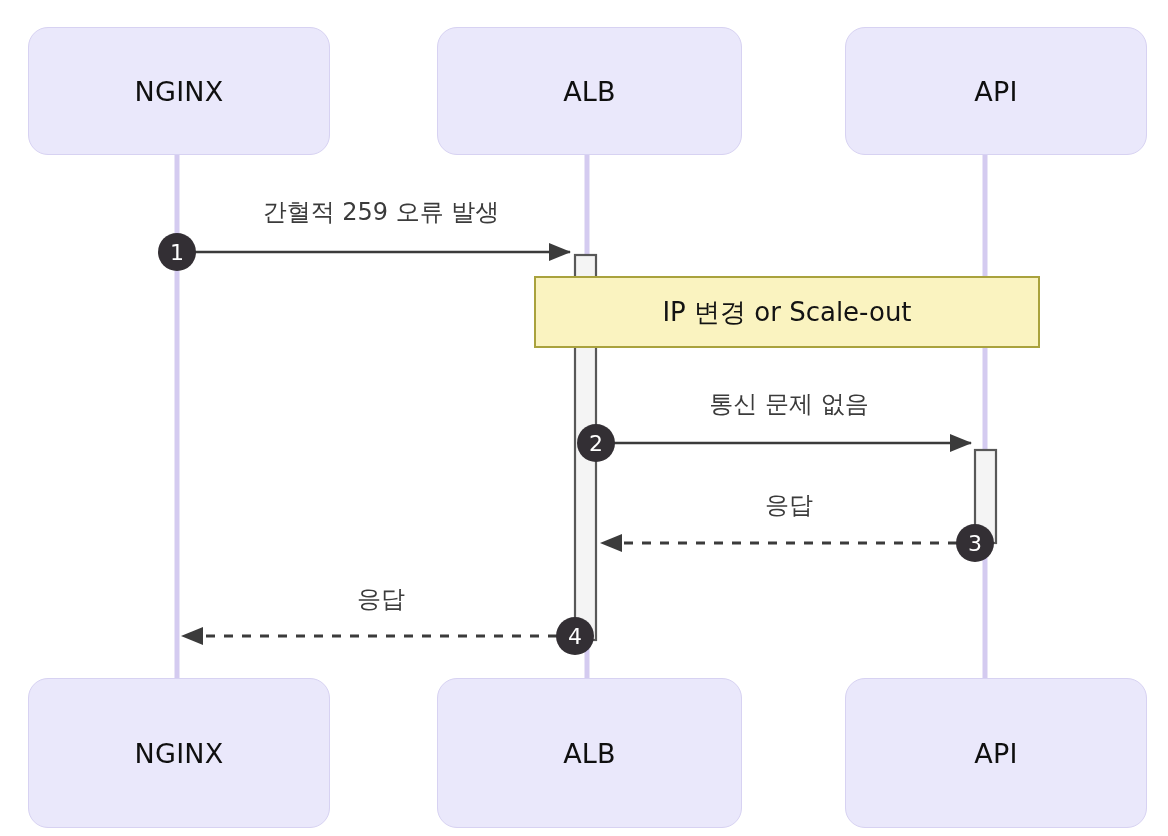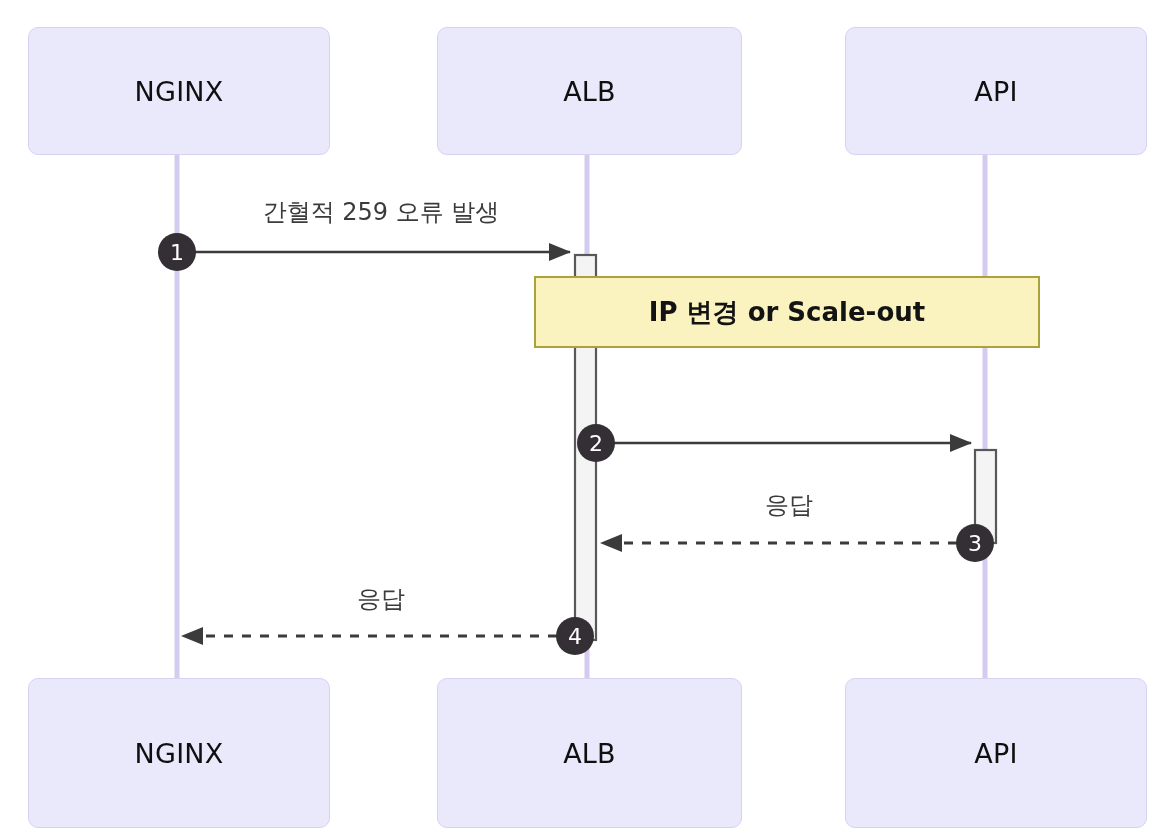--- a/index.html
+++ b/index.html
@@ -22,21 +22,21 @@
     position: absolute;
     left: 0;
     top: 0;
     width: 1168px;
     height: 836px;
   }
   .participant-box {
     position: absolute;
     background: #eae8fb;
     border: 1.5px solid #d7d2f2;
-    border-radius: 10px;
+    border-radius: 20px;
     box-sizing: border-box;
     display: flex;
     align-items: center;
     justify-content: center;
   }
   .participant-label {
     font-size: 27px;
     color: #0f0f0f;
     letter-spacing: 0.2px;
     font-weight: 400;
@@ -130,25 +130,26 @@
   <div class="participant-box" style="left:28px; top:678px; width:302px; height:150px;">
     <span class="participant-label">NGINX</span>
   </div>
   <div class="participant-box" style="left:437px; top:678px; width:305px; height:150px;">
     <span class="participant-label">ALB</span>
   </div>
   <div class="participant-box" style="left:845px; top:678px; width:302px; height:150px;">
     <span class="participant-label">API</span>
   </div>
 
-  <div class="note-box" style="left:534px; top:276px; width:506px; height:72px;font-weight:bold;">
+  <div class="note-box" style="left:534px; top:276px; width:506px; height:72px;">
     <span class="note-label">IP 변경 or Scale-out</span>
   </div>
 
   <div class="msg-label" style="left:381px; top:196px;">간혈적 259 오류 발생</div>
+  <div class="msg-label" style="left:789px; top:388px;">통신 문제 없음</div>
   <div class="msg-label" style="left:789px; top:489px;">응답</div>
   <div class="msg-label" style="left:381px; top:583px;">응답</div>
 
   <div class="seq-badge" style="left:177px; top:252px;">1</div>
   <div class="seq-badge" style="left:596px; top:443px;">2</div>
   <div class="seq-badge" style="left:975px; top:543px;">3</div>
   <div class="seq-badge" style="left:575px; top:636px;">4</div>
 
 </div>
 

